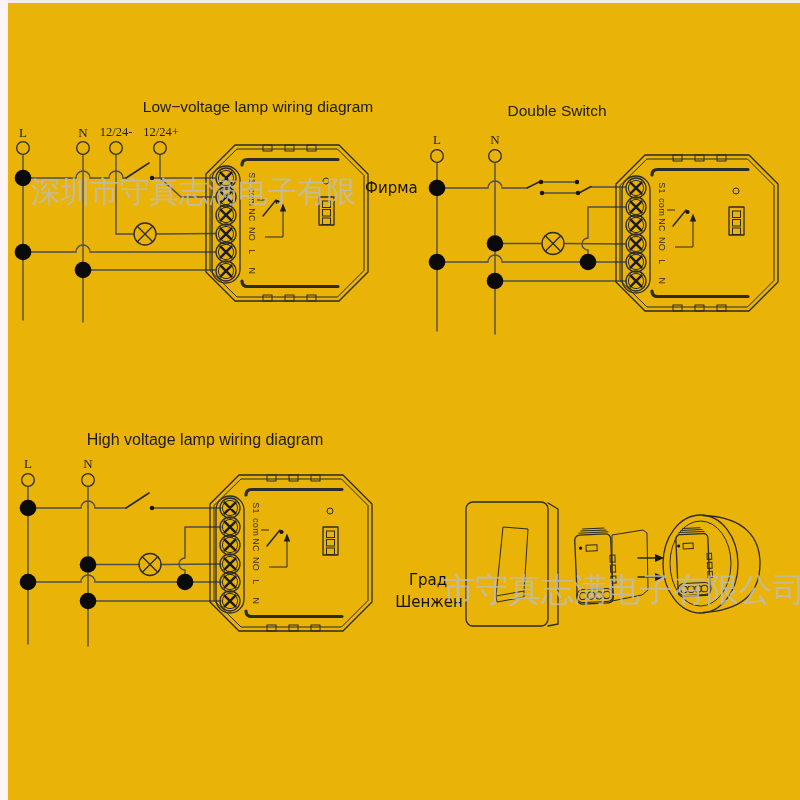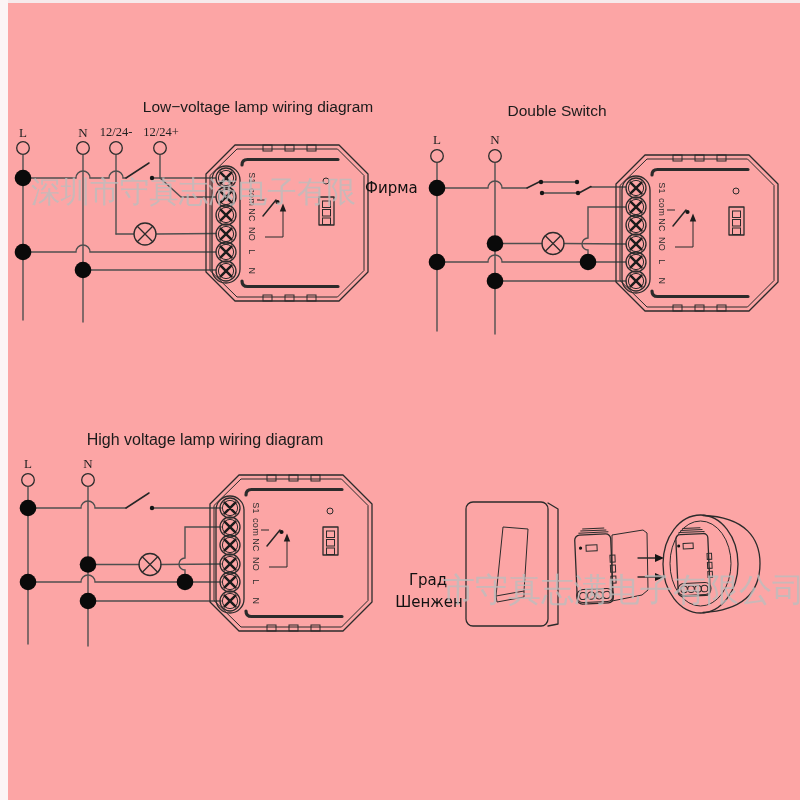--- a/index.html
+++ b/index.html
@@ -1,16 +1,16 @@
 <!DOCTYPE html>
 <html><head>
 <meta charset="utf-8">
 <style>
   html,body{margin:0;padding:0;background:#fff;}
-  #stage{position:relative;width:800px;height:800px;background:#fca5a5;overflow:hidden;
+  #stage{position:relative;width:800px;height:800px;background:#eab308;overflow:hidden;
          font-family:"Liberation Sans",sans-serif;}
   svg{position:absolute;left:0;top:0;}
   .ln{stroke:#2b2b2b;stroke-width:1.3;fill:none;stroke-linecap:round;stroke-linejoin:round;}
   .lnthin{stroke:#2b2b2b;stroke-width:1;fill:none;}
   .wire{stroke:#4f4f4f;stroke-width:1.4;fill:none;stroke-linecap:round;}
   .blade{stroke:#262626;stroke-width:1.5;fill:none;stroke-linecap:round;}
   .dot{fill:#0a0a0a;stroke:none;}
   .sdot{fill:#141414;stroke:none;}
   .title{font-family:"Liberation Sans",sans-serif;font-size:15.5px;fill:#1b1b1b;}
   .title3{font-family:"Liberation Sans",sans-serif;font-size:16px;fill:#1b1b1b;}

